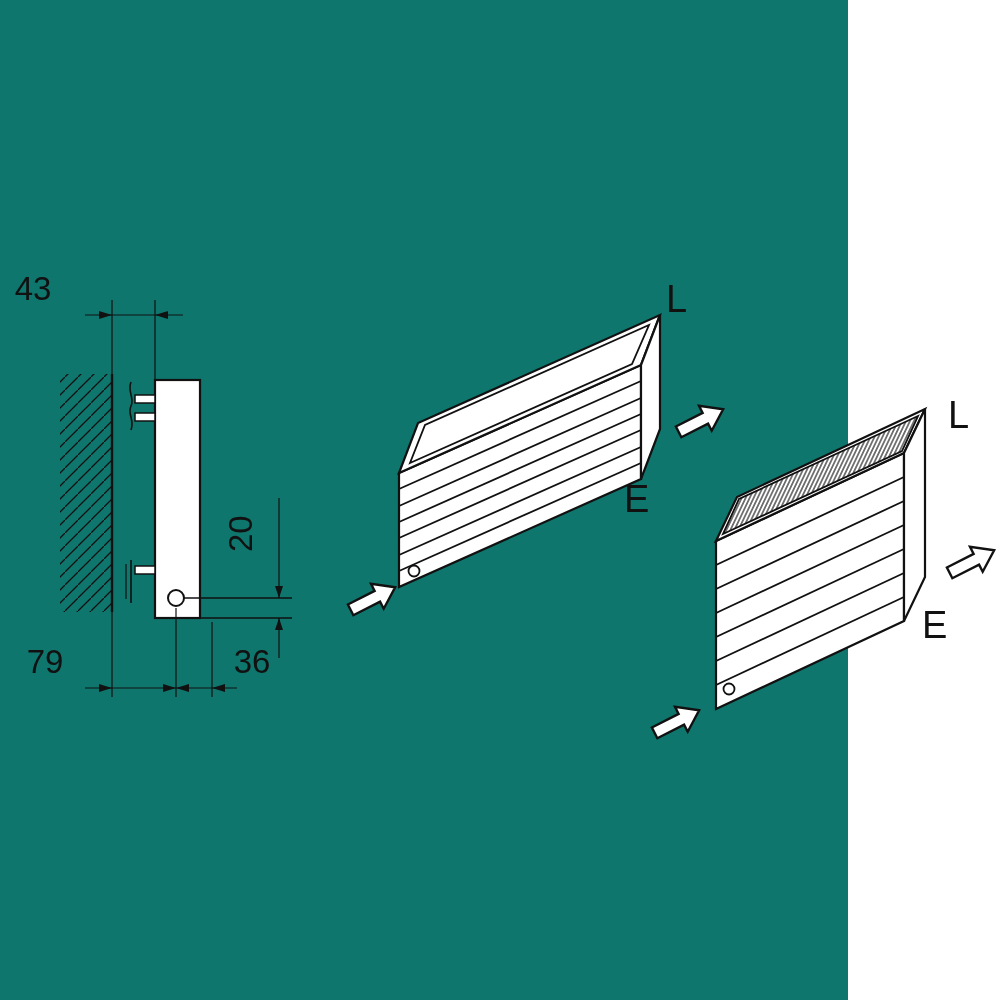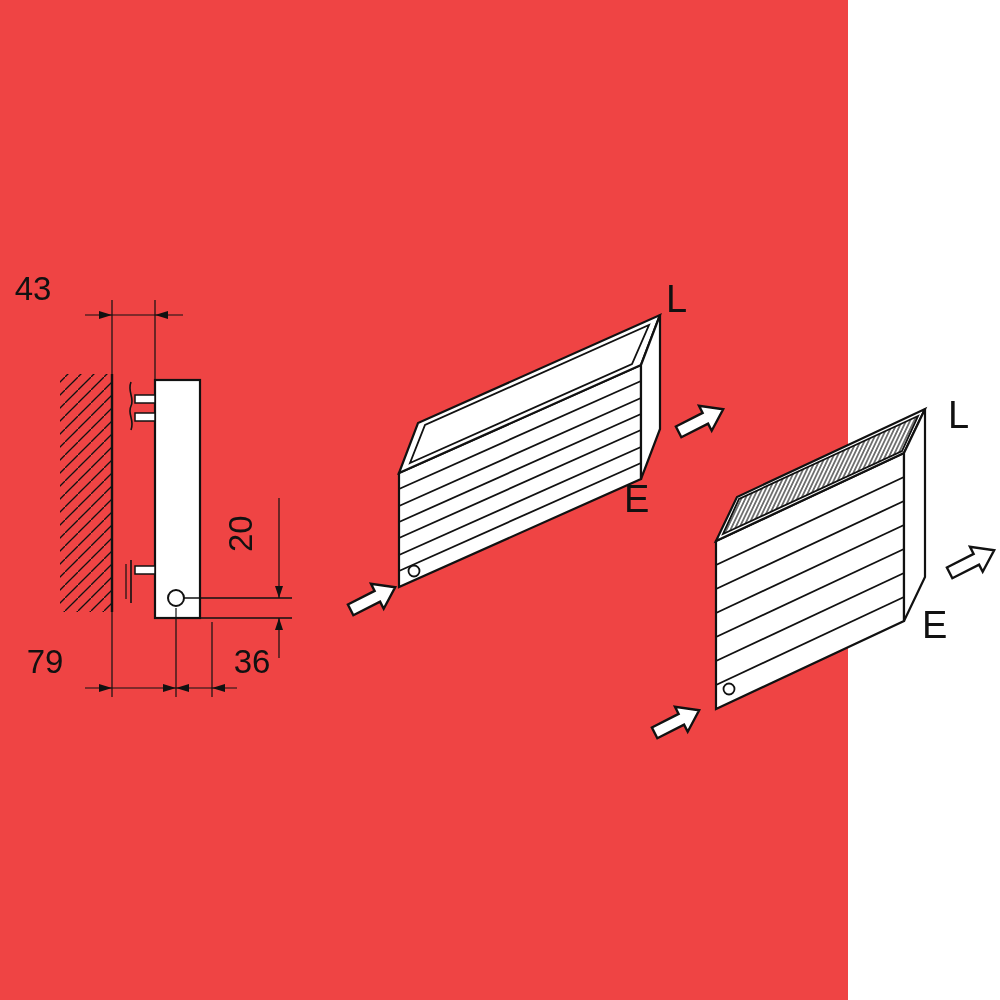--- a/index.html
+++ b/index.html
@@ -4,21 +4,21 @@
 <style>
   html, body {
     margin: 0;
     padding: 0;
     background: #ffffff;
   }
   .canvas {
     position: relative;
     width: 848px;
     height: 1000px;
-    background: #ef4444;
+    background: #0f766e;
     font-family: "Liberation Sans", "DejaVu Sans", sans-serif;
   }
   svg { display: block; }
   .dim-text {
     font-size: 33px;
     fill: #111111;
     font-family: "Liberation Sans", "DejaVu Sans", sans-serif;
   }
   .label-text {
     font-size: 38px;

